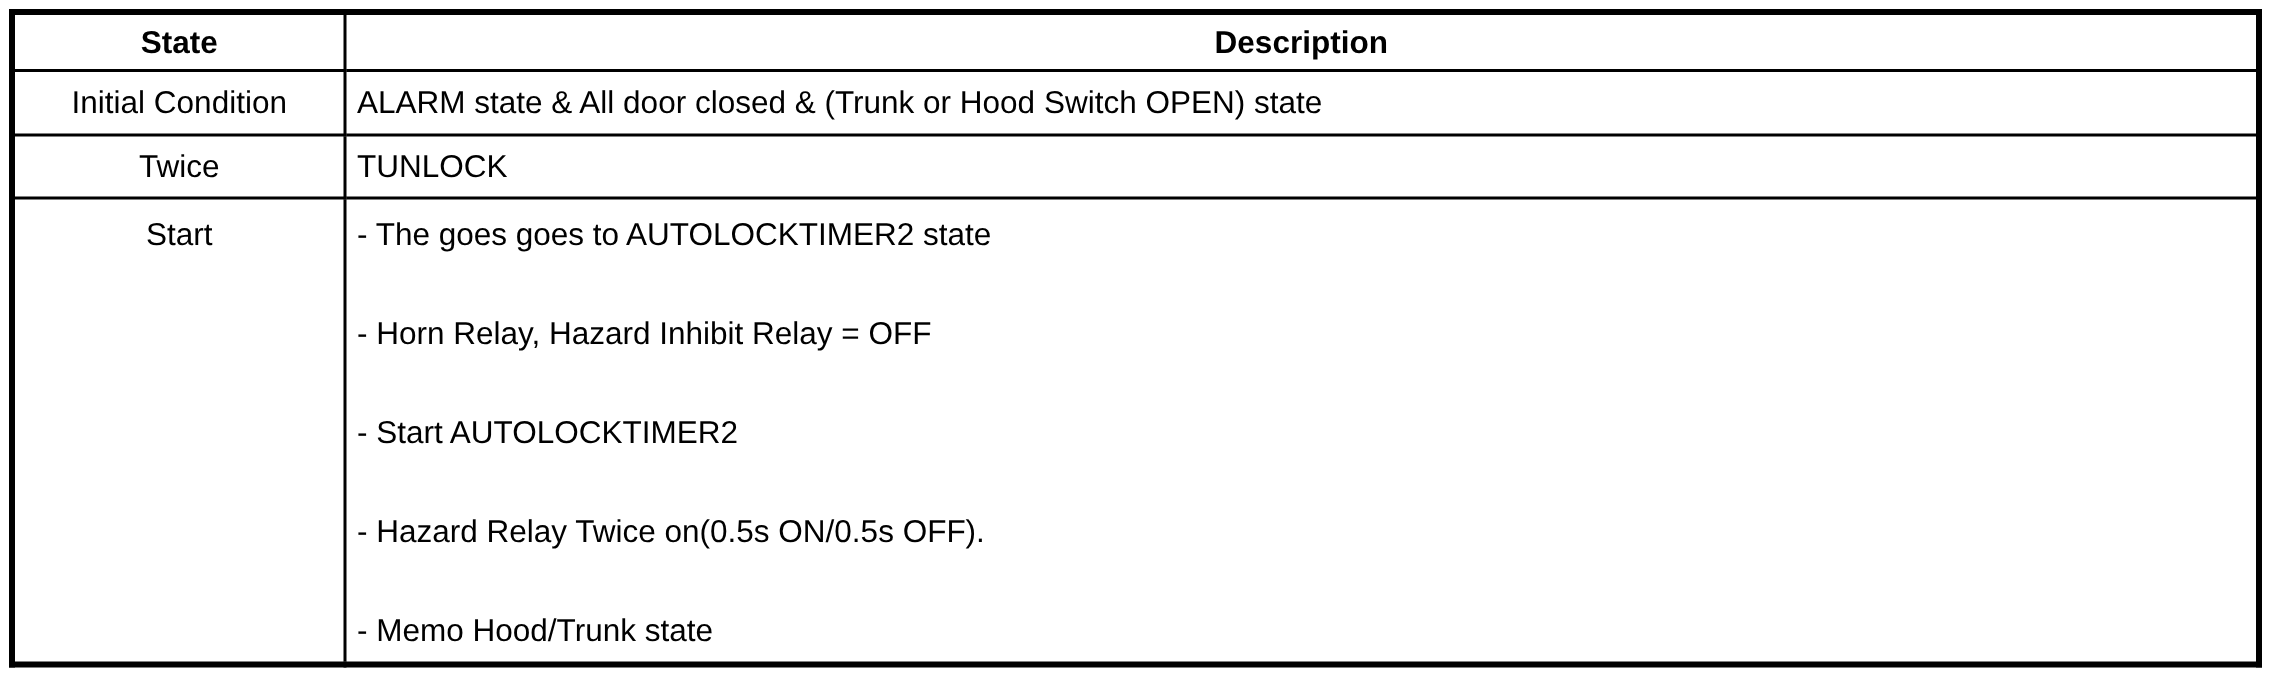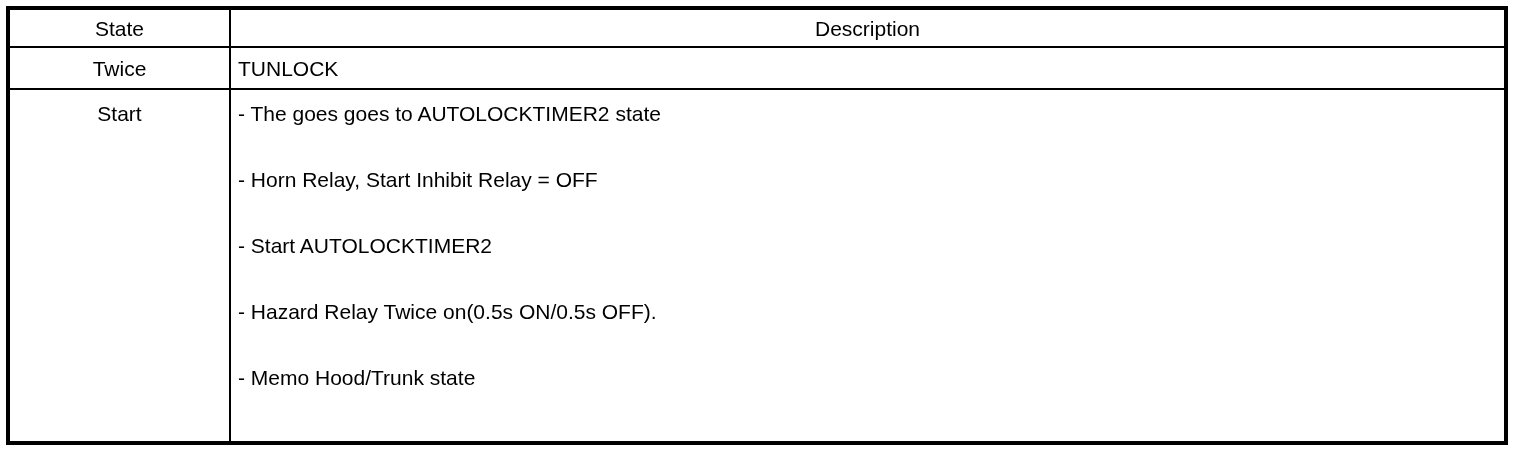--- a/index.html
+++ b/index.html
@@ -35,21 +35,21 @@
   table.state-table {
     border-width: 4px;
   }
   th, td {
     font-size: 21px;
     line-height: 33px;
     vertical-align: middle;
     overflow: hidden;
   }
   th.col-header {
-    font-weight: normal;
+    font-weight: bold;
     text-align: center;
     height: 39px;
   }
   td.state-cell {
     text-align: center;
     padding: 0 4px;
   }
   td.desc-cell {
     text-align: left;
     padding: 0 8px 0 7px;
@@ -74,29 +74,33 @@
   <table class="state-table">
     <colgroup>
       <col style="width: 222px;">
       <col>
     </colgroup>
     <tbody>
         <tr>
       <th class="col-header">State</th>
       <th class="col-header">Description</th>
     </tr>
+    <tr class="row-initial">
+      <td class="state-cell">Initial Condition</td>
+      <td class="desc-cell">ALARM state &amp; All door closed &amp; (Trunk or Hood Switch OPEN) state</td>
+    </tr>
     <tr class="row-event">
       <td class="state-cell">Twice</td>
       <td class="desc-cell">TUNLOCK</td>
     </tr>
     <tr class="row-action">
       <td class="state-cell">Start</td>
       <td class="desc-cell">
         <div class="action-line">- The goes goes to AUTOLOCKTIMER2 state</div>
-        <div class="action-line">- Horn Relay, Start Inhibit Relay = OFF</div>
+        <div class="action-line">- Horn Relay, Hazard Inhibit Relay = OFF</div>
         <div class="action-line">- Start AUTOLOCKTIMER2</div>
         <div class="action-line">- Hazard Relay Twice on(0.5s ON/0.5s OFF).</div>
         <div class="action-line">- Memo Hood/Trunk state</div>
       </td>
     </tr>
   </tbody>
     </table>
 </div>
 
 </body></html>

